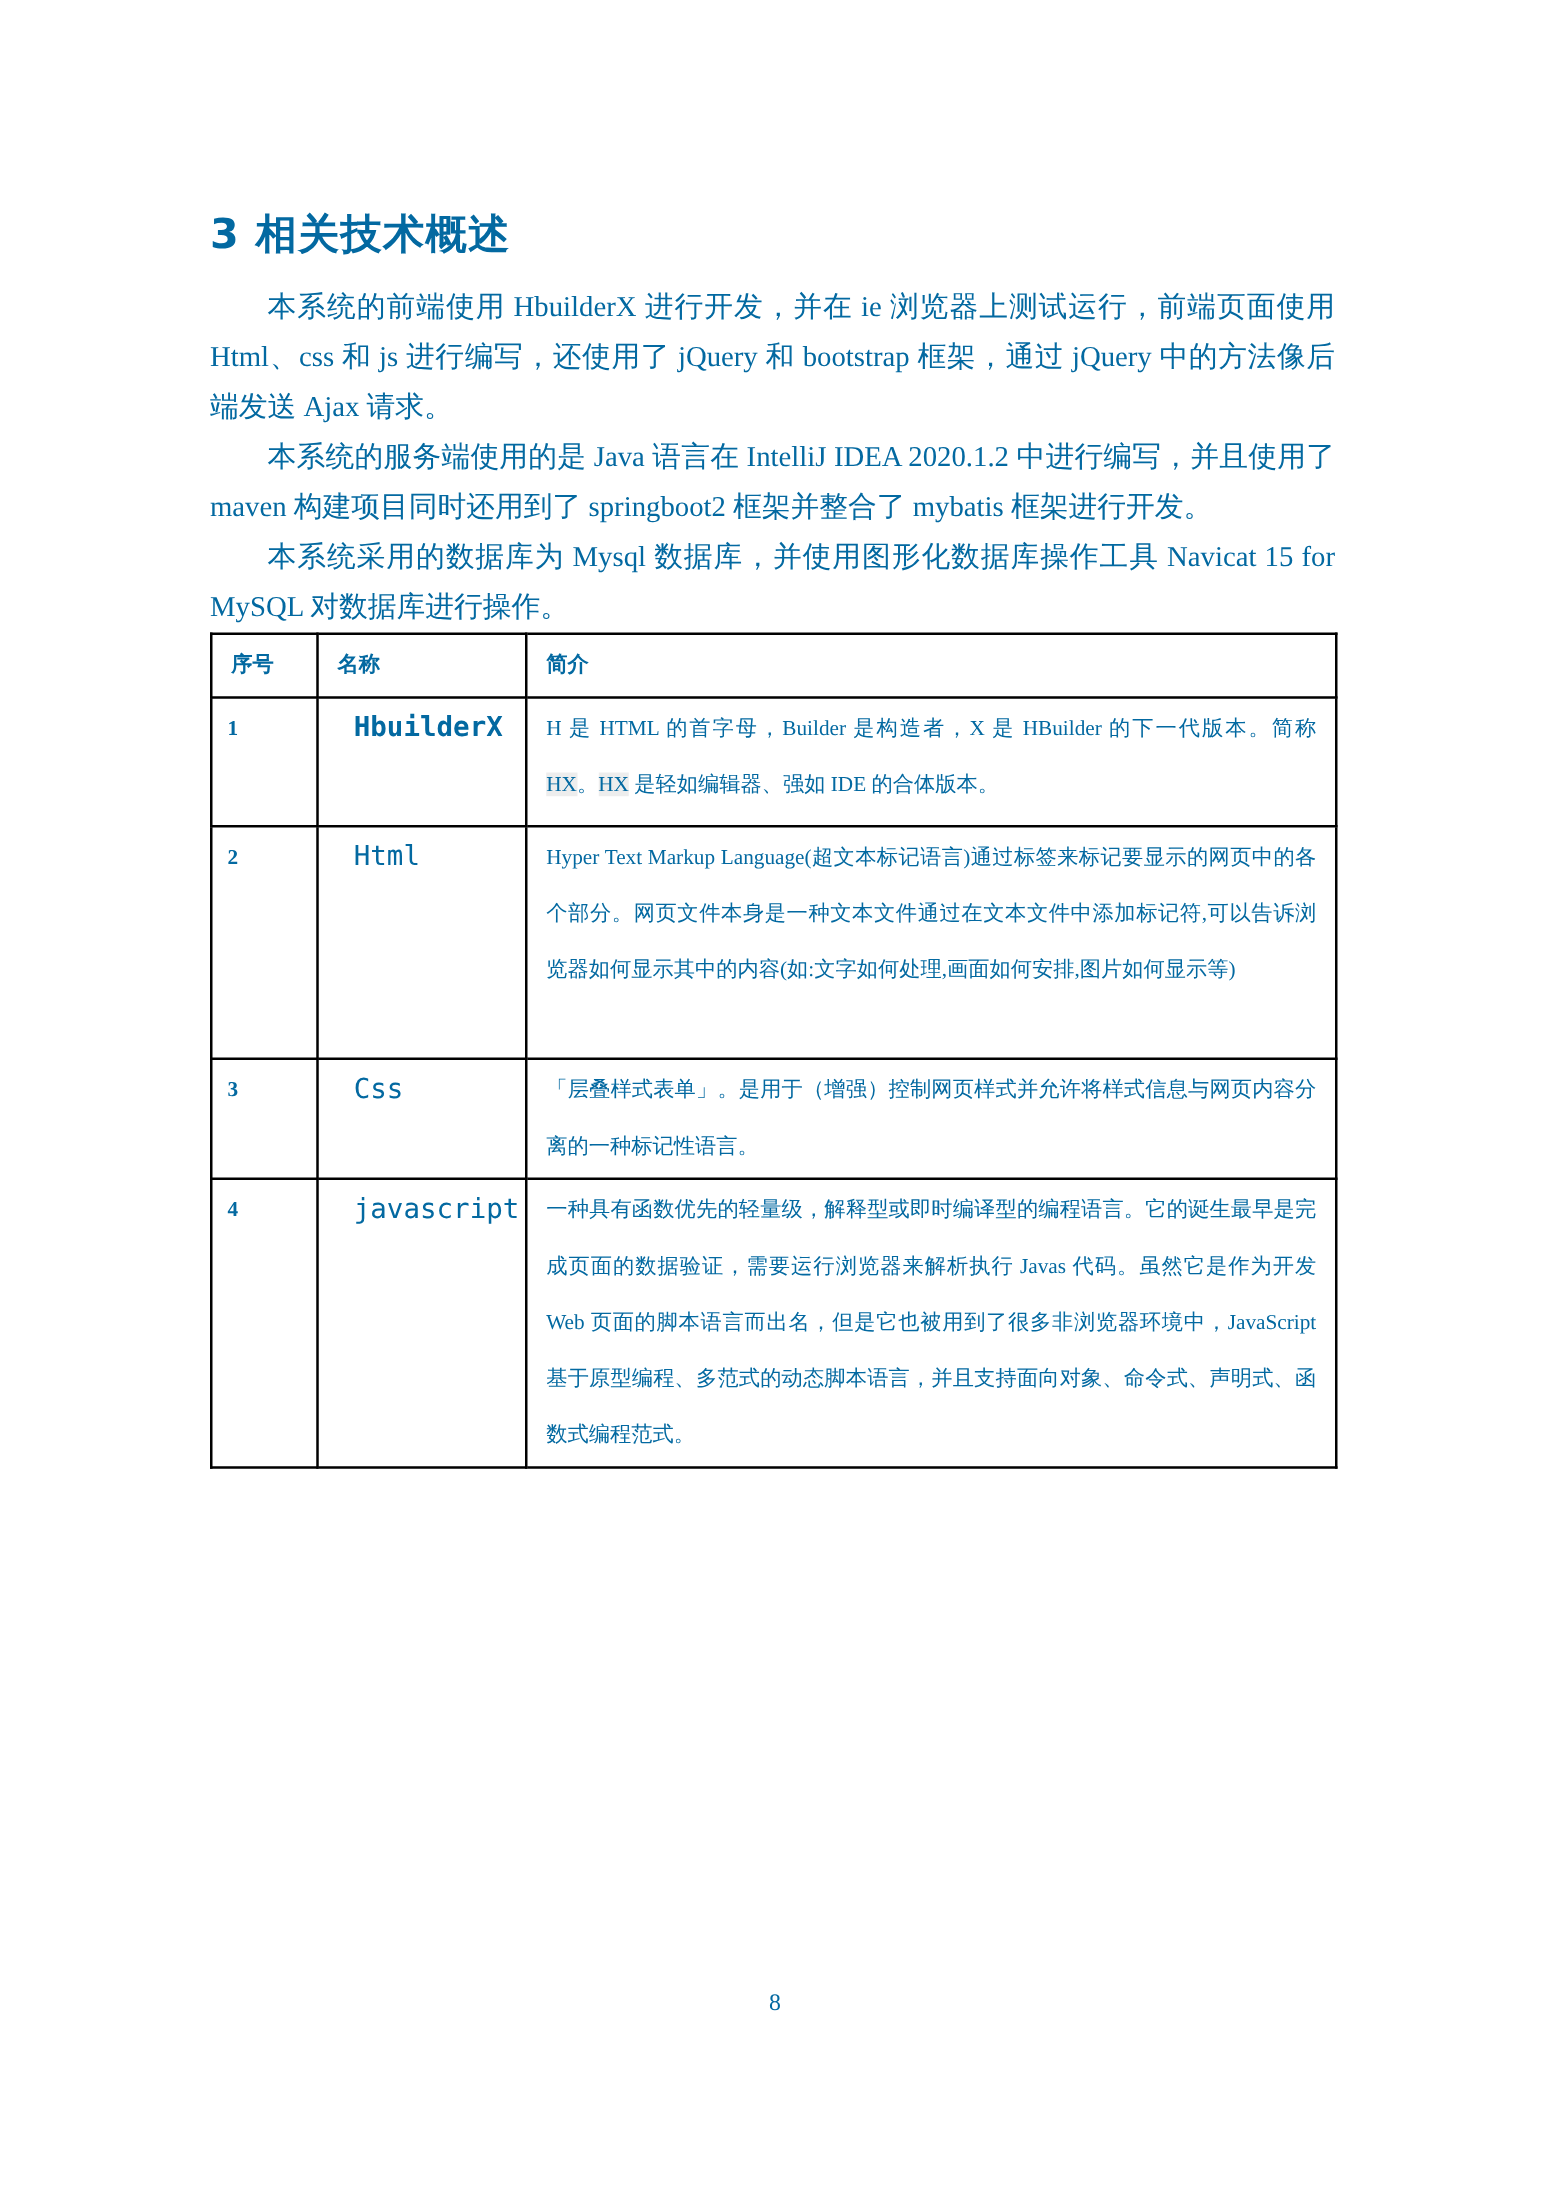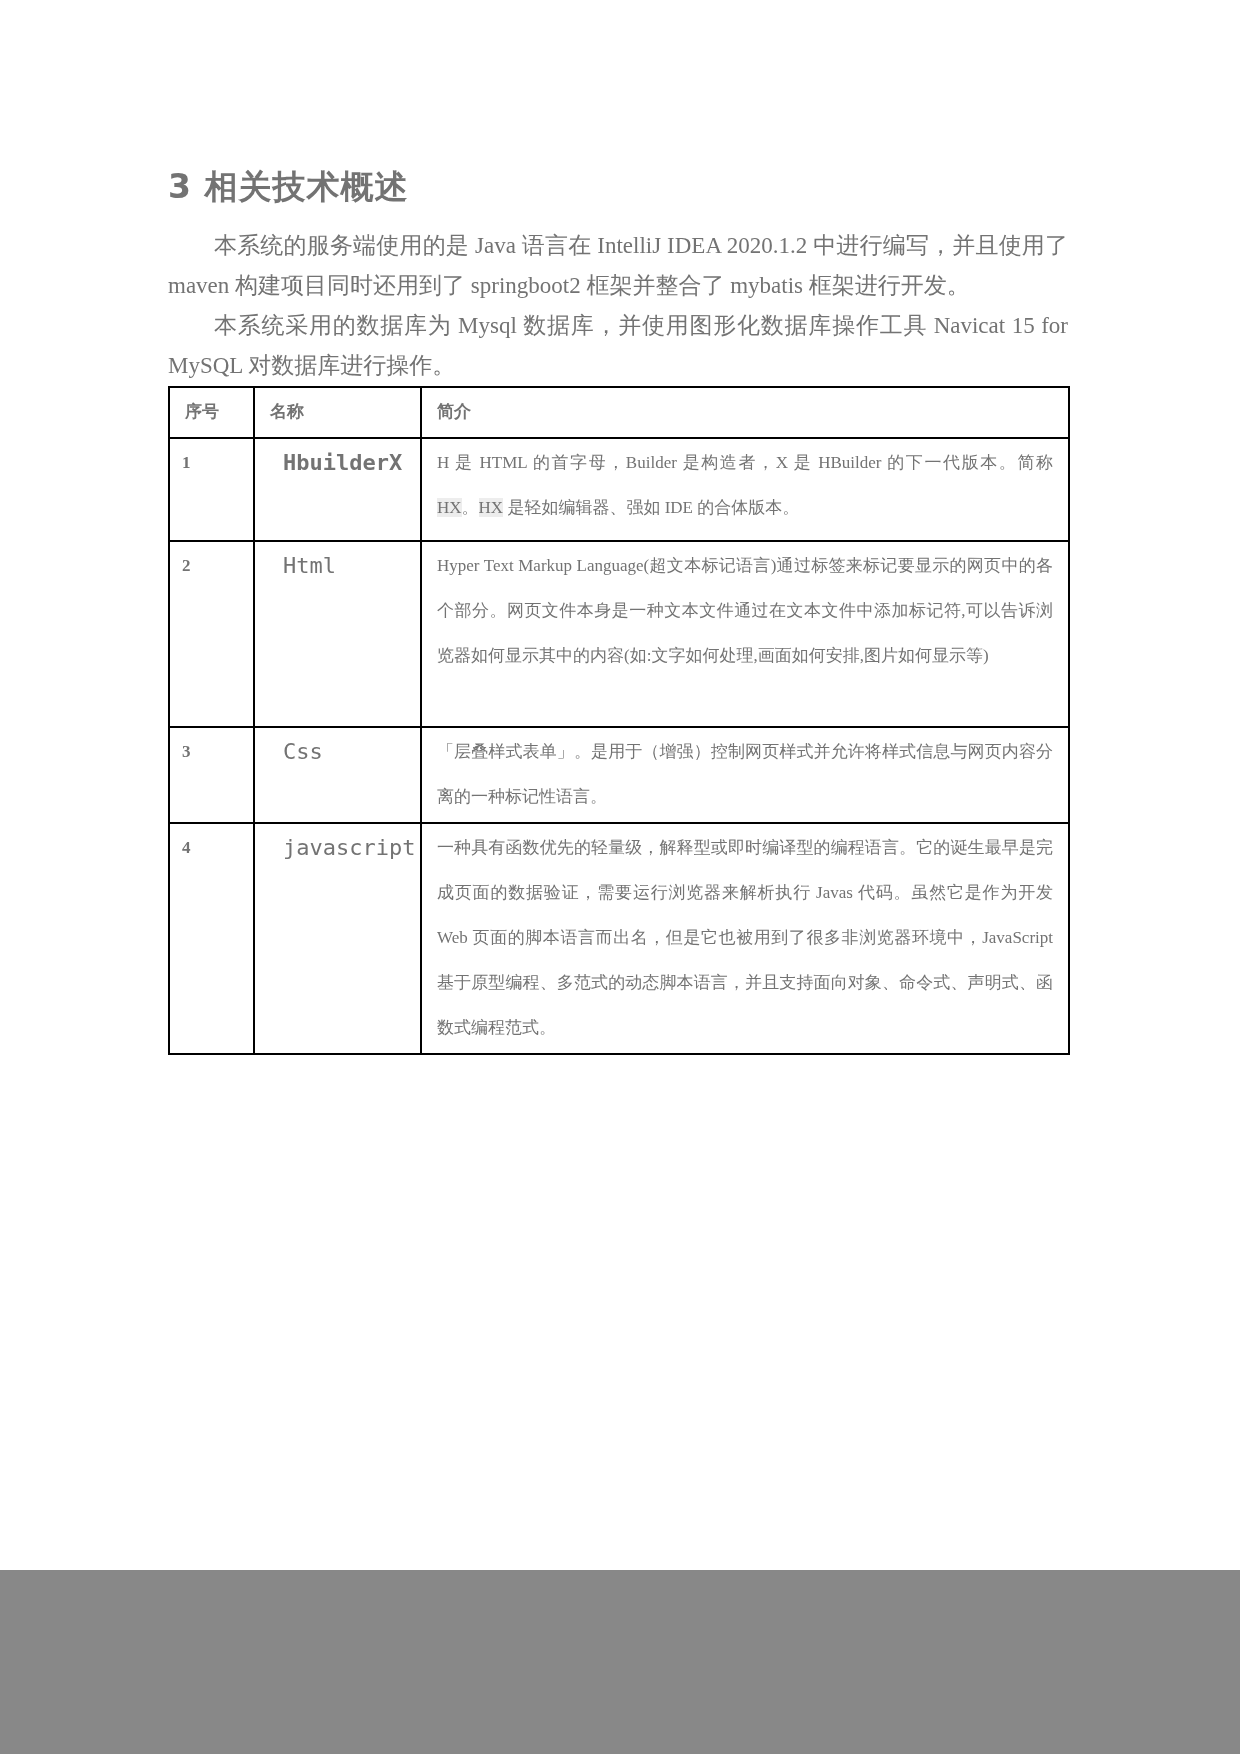--- a/index.html
+++ b/index.html
@@ -1,21 +1,21 @@
 <!DOCTYPE html>
 <html><head>
 <meta charset="utf-8">
 <style>
   html,body { margin:0; padding:0; background:#888; }
   .page {
     position:relative;
-    width:1240px; height:1570px;
+    width:1240px; height:1754px;
     background:#ffffff;
     font-family:"Liberation Serif","DejaVu Serif",serif;
-    color:#737373;
+    color:#0369a1;
     overflow:hidden;
     margin:0 auto;
   }
   .content {
     position:absolute;
     left:168px; top:165px;
     width:900px;
   }
   .heading {
     font-family:"DejaVu Sans","Liberation Sans",sans-serif;
@@ -70,20 +70,21 @@
   }
 </style>
 </head>
 <body>
 
 <div class="page">
   <div class="content">
 
     <h1 class="heading">3 相关技术概述</h1>
 
+    <p class="para">本系统的前端使用 HbuilderX 进行开发，并在 ie 浏览器上测试运行，前端页面使用 Html、css 和 js 进行编写，还使用了 jQuery 和 bootstrap 框架，通过 jQuery 中的方法像后端发送 Ajax 请求。</p>
     <p class="para">本系统的服务端使用的是 Java 语言在 IntelliJ IDEA 2020.1.2 中进行编写，并且使用了 maven 构建项目同时还用到了 springboot2 框架并整合了 mybatis 框架进行开发。</p>
     <p class="para">本系统采用的数据库为 Mysql 数据库，并使用图形化数据库操作工具 Navicat 15 for MySQL 对数据库进行操作。</p>
 
     <table class="tech-table">
       <colgroup>
         <col class="col-no">
         <col class="col-name">
         <col class="col-desc">
       </colgroup>
       <thead>

